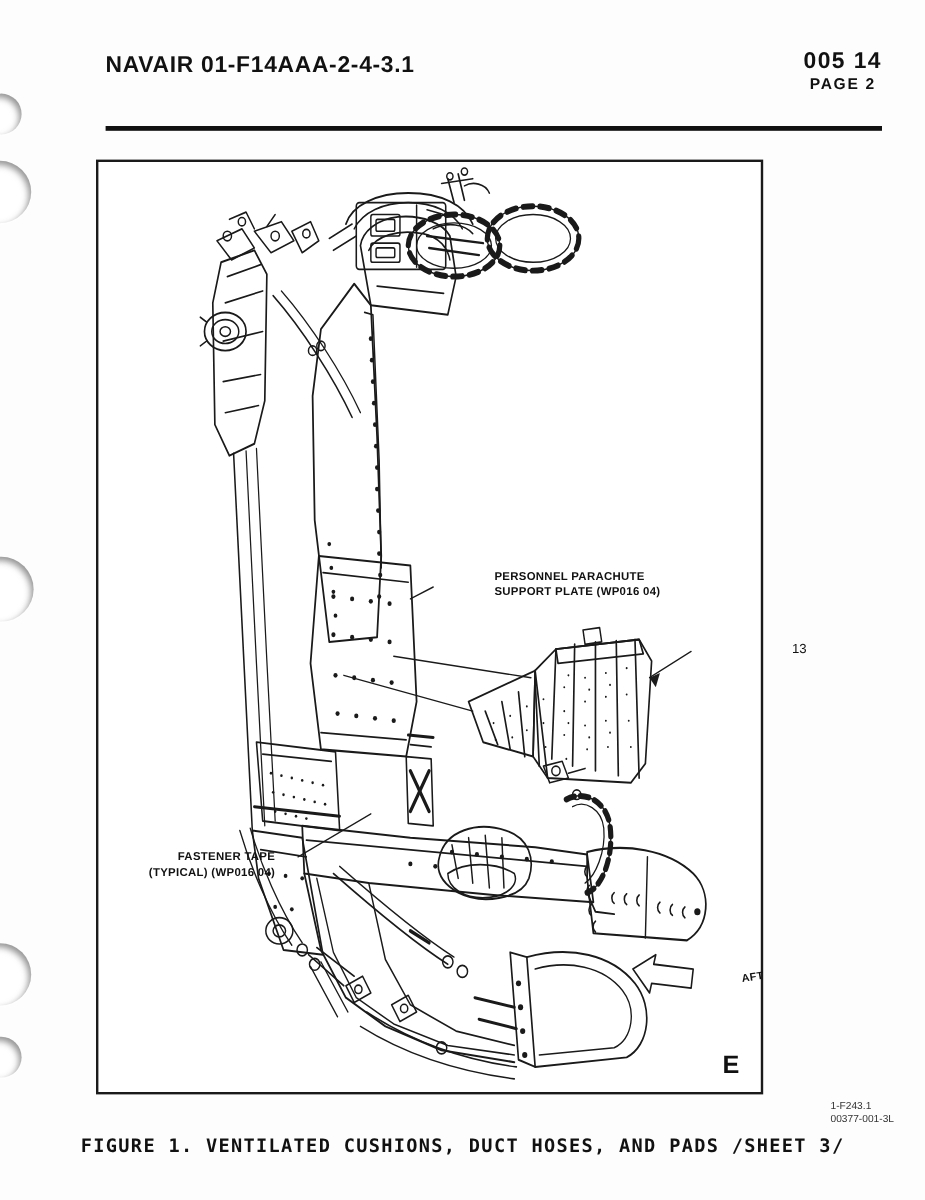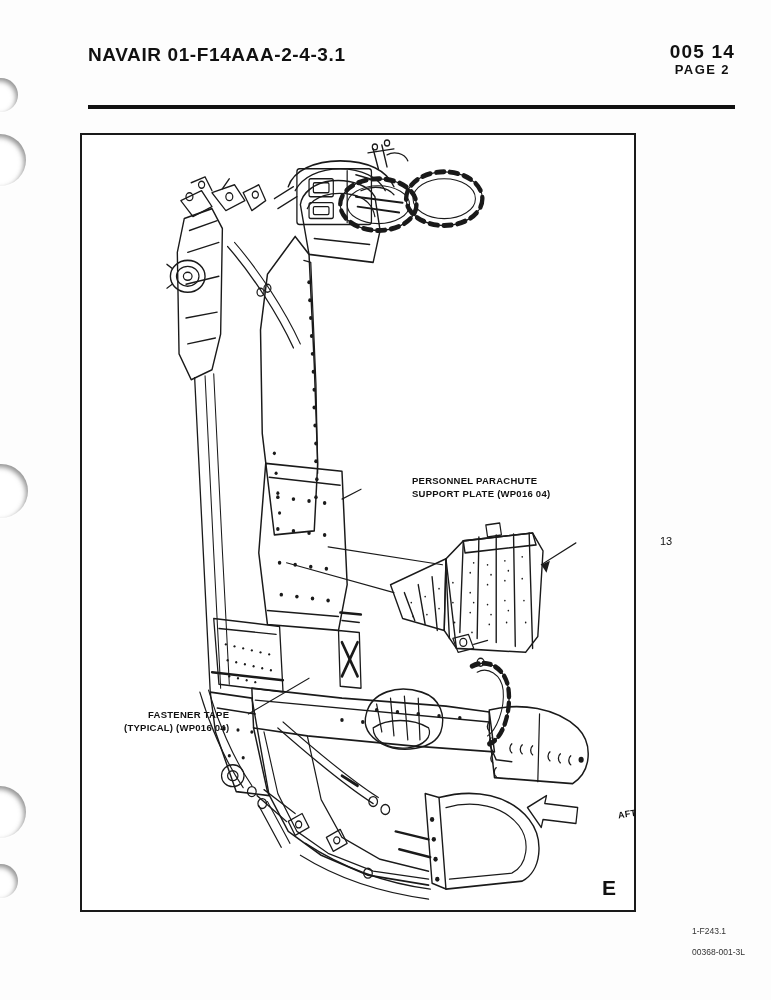--- a/index.html
+++ b/index.html
@@ -147,21 +147,21 @@
   .drawing-codes {
     position: absolute;
     right: 26px;
     top: 916px;
     text-align: left;
     font-size: 8.5px;
     line-height: 1.3;
     color: #333333;
     font-family: "Liberation Sans", sans-serif;
   }
-  .drawing-codes span { display: block; margin-top: 10px; }
+  .drawing-codes span { display: block; }
 
   .caption {
     position: absolute;
     left: 0; right: 0;
     top: 946px;
     text-align: center;
     font-size: 15.5px;
     font-weight: bold;
     letter-spacing: 1.1px;
     font-family: "DejaVu Sans Mono", monospace;
@@ -523,17 +523,18 @@
 
     <div class="item-number">13</div>
 
     <div class="aft-label">AFT</div>
 
     <div class="sheet-letter">E</div>
   </div>
 
   <div class="drawing-codes">
     <span>1-F243.1</span>
-    <span>00368-001-3L</span>
+    <span>00377-001-3L</span>
   </div>
 
+  <div class="caption">FIGURE 1. VENTILATED CUSHIONS, DUCT HOSES, AND PADS /SHEET 3/</div>
 
 </div>
 
 </body></html>

